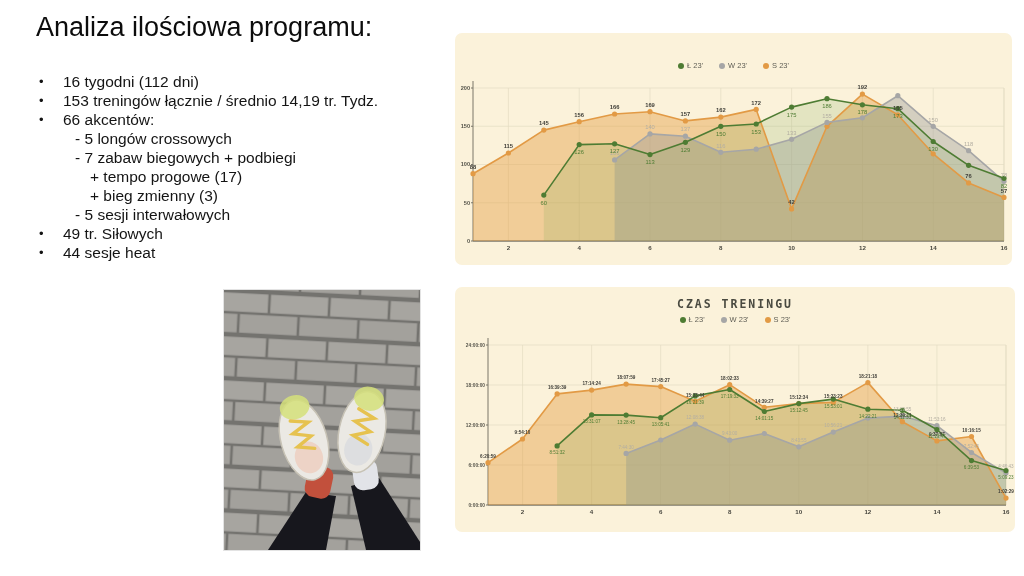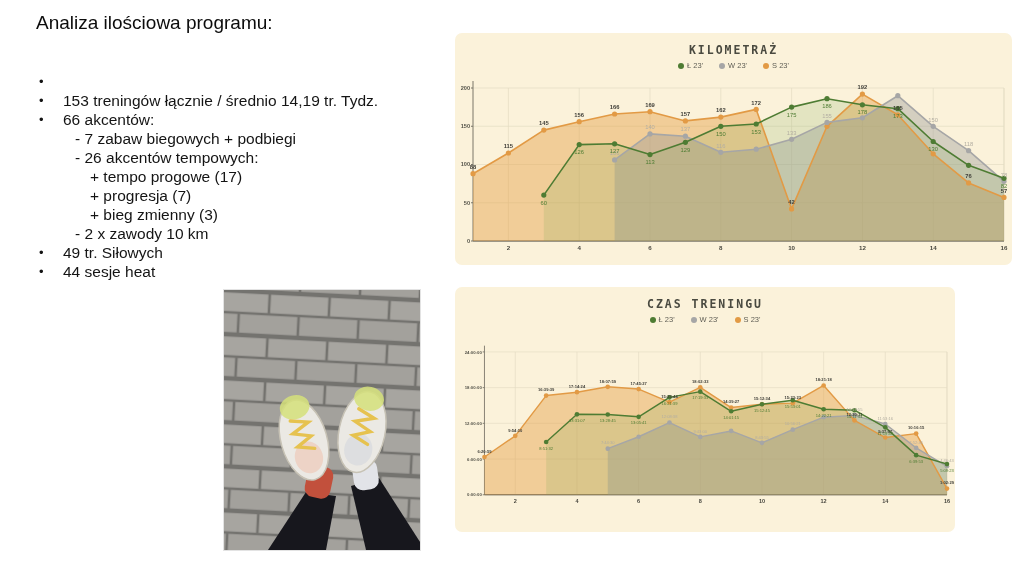--- a/index.html
+++ b/index.html
@@ -1,73 +1,71 @@
 <!DOCTYPE html>
 <html><head>
 <meta charset="utf-8">
 <style>
   html,body{margin:0;padding:0;background:#777;}
   .slide{position:relative;width:1024px;height:576px;background:#ffffff;overflow:hidden;
          font-family:"Liberation Sans",sans-serif;color:#111;}
-  .title{position:absolute;left:36px;top:12px;font-size:19px;font-weight:400;color:#0c0c0c;}
+  .title{position:absolute;left:36px;top:12px;font-size:27px;font-weight:400;color:#0c0c0c;}
   .bullets{position:absolute;left:36px;top:72px;width:420px;font-size:15.5px;line-height:19px;color:#141414;}
   .b-row{display:flex;}
   .b-row .mark{width:24px;flex:0 0 24px;padding-left:3px;font-size:13px;}
   .b-row.lvl1{padding-left:39px;}
   .b-row.lvl2{padding-left:54px;}
   .photo{position:absolute;left:224px;top:290px;width:196px;height:260px;background:#a19f9a;
          box-shadow:0 0 0 1px #e3e3e3;}
   .panel{position:absolute;background:#fbf2da;border-radius:7px;}
   .panel.p1{left:455px;top:33px;width:557px;height:232px;}
-  .panel.p2{left:455px;top:287px;width:500px;height:245px;}
+  .panel.p2{left:455px;top:287px;width:560px;height:245px;}
   .ptitle{position:absolute;left:0;right:0;top:10px;text-align:center;
           font-family:"DejaVu Sans Mono",monospace;font-size:11.5px;font-weight:bold;
           letter-spacing:2px;color:#4a4a40;}
   .legend{position:absolute;left:0;right:0;top:28px;display:flex;justify-content:center;gap:16px;
           font-size:7.5px;color:#5f5e55;align-items:center;}
   .legend .li{display:flex;align-items:center;gap:3px;}
   .legend .dot{width:6px;height:6px;border-radius:50%;display:inline-block;}
   svg.plot{position:absolute;left:0;top:0;width:100%;height:100%;}
 </style>
 </head>
 <body>
 
 <div class="slide">
 
   <div class="title">Analiza ilościowa programu:</div>
 
   <div class="bullets" id="bullets">
       <div class="b-row lvl0">
         <span class="mark">•</span>
+        <span>16 tygodni (112 dni)</span>
       </div>
       <div class="b-row lvl0">
         <span class="mark">•</span>
         <span>153 treningów łącznie / średnio 14,19 tr. Tydz.</span>
       </div>
       <div class="b-row lvl0">
         <span class="mark">•</span>
         <span>66 akcentów:</span>
+      </div>
+      <div class="b-row lvl1">
+        <span>- 5 longów crossowych</span>
       </div>
       <div class="b-row lvl1">
         <span>- 7 zabaw biegowych + podbiegi</span>
       </div>
-      <div class="b-row lvl1">
-        <span>- 26 akcentów tempowych:</span>
-      </div>
       <div class="b-row lvl2">
         <span>+ tempo progowe (17)</span>
       </div>
       <div class="b-row lvl2">
-        <span>+ progresja (7)</span>
-      </div>
-      <div class="b-row lvl2">
         <span>+ bieg zmienny (3)</span>
       </div>
       <div class="b-row lvl1">
-        <span>- 2 x zawody 10 km</span>
+        <span>- 5 sesji interwałowych</span>
       </div>
       <div class="b-row lvl0">
         <span class="mark">•</span>
         <span>49 tr. Siłowych</span>
       </div>
       <div class="b-row lvl0">
         <span class="mark">•</span>
         <span>44 sesje heat</span>
       </div>
     </div>
@@ -101,21 +99,20 @@
       <g transform="rotate(12 138 142)">
         <ellipse cx="138" cy="142" rx="23" ry="41" fill="#ebe9e4" stroke="#c7c2b5" stroke-width="1.5"></ellipse>
         <ellipse cx="138" cy="108" rx="15" ry="12" fill="#d5e07a" opacity="0.85"></ellipse>
         <ellipse cx="138" cy="160" rx="14" ry="16" fill="#cfd3dc" opacity="0.5"></ellipse>
         <path d="M130 120 L147 126 L129 133 L146 140 L130 147 L146 153" stroke="#e6c24f" stroke-width="3.4" fill="none" stroke-linecap="round"></path>
       </g>
     </svg>
   </div>
 
   <section class="panel p1">
-    <div class="ptitle">KILOMETRAŻ</div>
     <div class="legend">
         <span class="li"><span class="dot" style="background: rgb(78, 124, 51);"></span>Ł 23'</span>
         <span class="li"><span class="dot" style="background: rgb(166, 166, 166);"></span>W 23'</span>
         <span class="li"><span class="dot" style="background: rgb(226, 154, 69);"></span>S 23'</span>
       </div>
     <svg class="plot" viewBox="0 0 557 232">
         <line x1="18" x2="549" y1="208" y2="208" stroke="#e4dcc3" stroke-width="0.7"></line>
         <text x="15" y="209.9" text-anchor="end" font-size="5.6" font-weight="bold" fill="#55544a">0</text>
         <line x1="16" x2="18" y1="208" y2="208" stroke="#55544a" stroke-width="0.8"></line>
         <line x1="18" x2="549" y1="169.75" y2="169.75" stroke="#e4dcc3" stroke-width="0.7"></line>

